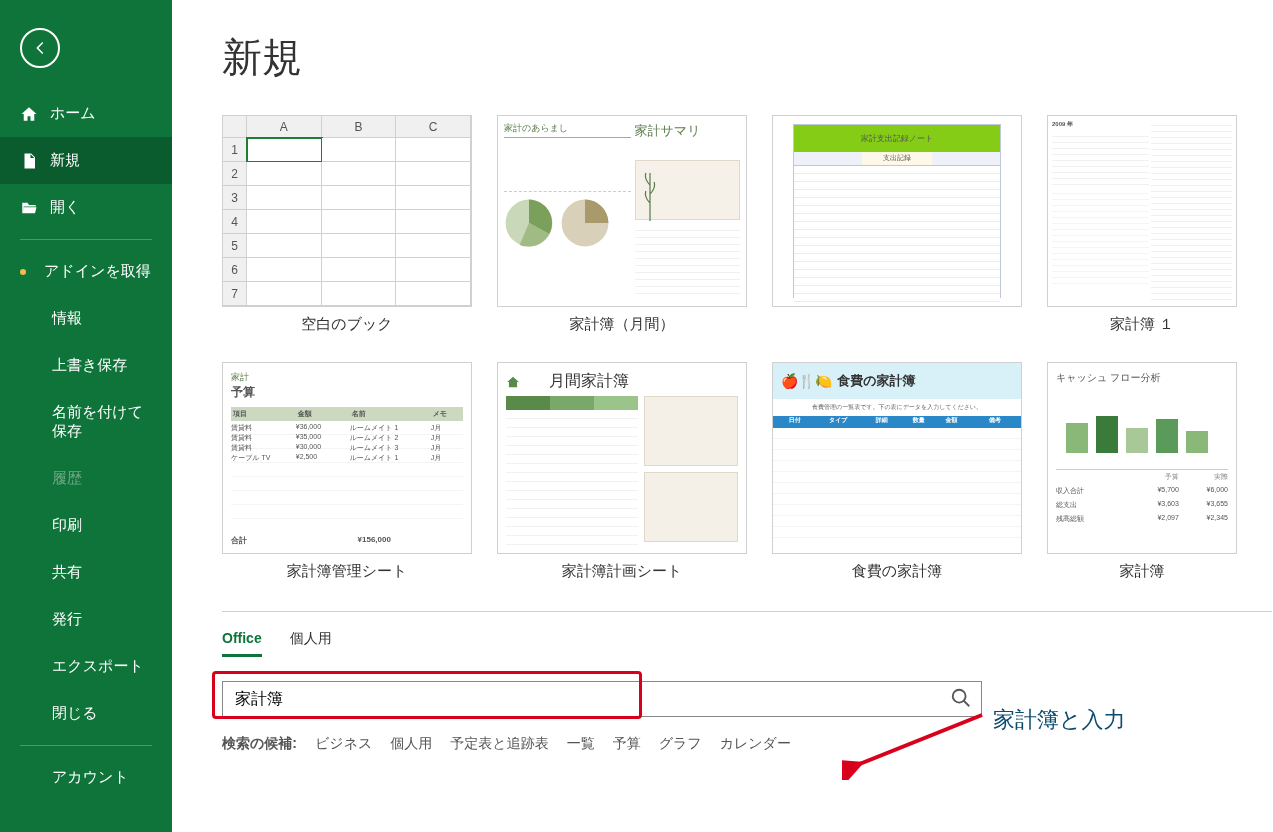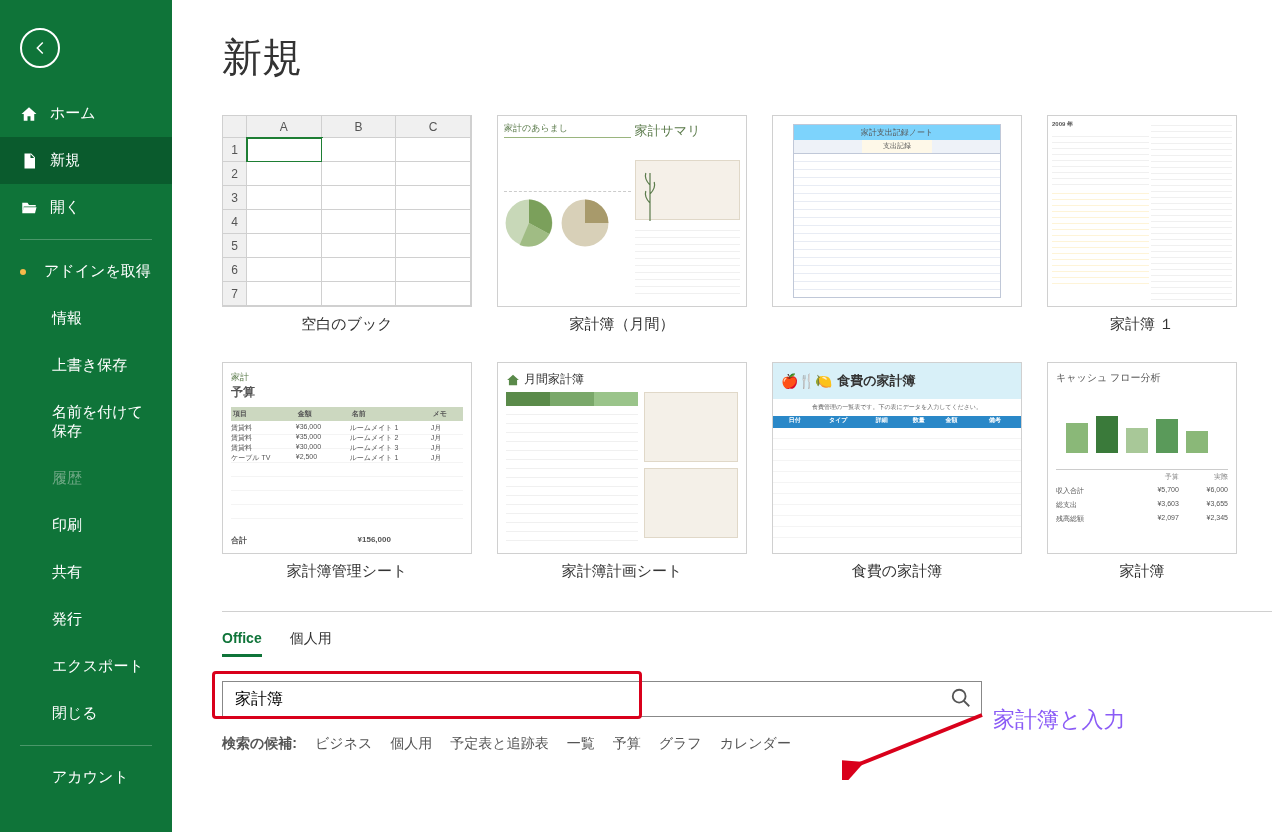--- a/index.html
+++ b/index.html
@@ -32,21 +32,21 @@
 
 .tabs { display: flex; gap: 28px; font-size: 14px; color: #333; margin-bottom: 24px; }
 .tab { padding-bottom: 8px; cursor: pointer; }
 .tab.active { color: #0f7439; font-weight: 600; border-bottom: 3px solid #0f7439; }
 
 .search-wrap { position: relative; width: 760px; }
 .search-highlight-box { border: 3px solid #d9001b; border-radius: 4px; position: absolute; left: -10px; top: -10px; width: 430px; height: 48px; pointer-events:none; }
 .search-input { width: 100%; height: 36px; border: 1px solid #888; padding: 0 40px 0 12px; font-size: 16px; outline: none; }
 .search-icon { position: absolute; right: 10px; top: 6px; width: 22px; height: 22px; }
 
-.annotation { position: absolute; left: 821px; top: 705px; color: #8b5cf6; font-size: 22px; font-weight: 500; }
+.annotation { position: absolute; left: 821px; top: 705px; color: #0c4a6e; font-size: 22px; font-weight: 500; }
 .arrow { position: absolute; left: 670px; top: 710px; }
 
 .suggested { margin-top: 18px; font-size: 14px; color: #555; display: flex; gap: 18px; flex-wrap: wrap; }
 .suggested .sug-label { font-weight: 600; text-align: center; }
 
 
 .blank-grid { display: grid; grid-template-columns: 24px 1fr 1fr 1fr; grid-template-rows: 22px repeat(7, 24px); font-size: 12px; }
 .blank-grid div { border-right: 1px solid #d0d0d0; border-bottom: 1px solid #d0d0d0; display:flex; align-items:center; justify-content:center; background:#fff; color:#555;}
 .blank-grid .hdr { background: #f0f0f0; font-weight:500; }
 .blank-grid .sel { outline: 2px solid #1e7e34; outline-offset:-1px; }
@@ -191,21 +191,21 @@
           </div>
           <div style="margin-top:4px;height:70px;background:repeating-linear-gradient(#fff,#fff 6px,#f0f0f0 6px,#f0f0f0 7px);"></div>
         </div>
       </div>
       <div class="template-label">家計簿（月間）</div>
     </div>
 
     <div class="template-card">
       <div class="thumb" style="padding:8px 20px;">
         <div style="border:1px solid #c0c8d8;height:100%;font-size:7px;">
-          <div style="text-align:center;font-size:8px;padding:2px;background:#7dd3fc;">家計支出記録ノート</div>
+          <div style="text-align:center;font-size:8px;padding:8px;background:#84cc16;">家計支出記録ノート</div>
           <div style="display:flex;height:14px;border-bottom:1px solid #c0c8d8;">
             <div style="flex:1;background:#eef2f8;"></div>
               <div style="flex:1;background:#fef8e8;text-align:center;padding:1px;">支出記録</div>
               <div style="flex:1;background:#eef2f8;"></div>
           </div>
           <div style="height:calc(100% - 30px);background:repeating-linear-gradient(#fff,#fff 7px,#e8ecf4 7px,#e8ecf4 8px);"></div>
         </div>
       </div>
     </div>
 
@@ -269,21 +269,21 @@
       </div>
       <div class="template-label">家計簿管理シート</div>
     </div>
 
     <div class="template-card">
       <div class="thumb" style="padding:8px;font-size:7px;">
         <div style="display:flex;align-items:center;gap:4px;margin-bottom:4px;">
           <svg width="14" height="14" viewBox="0 0 24 24">
               <path fill="#5a8a4a" d="M12 3l10 9h-3v9H5v-9H2z"></path>
             </svg>
-          <span style="font-size:12px;color:#333;">月間家計簿</span>
+          <span style="font-size:16px;color:#333;margin-left:25px;">月間家計簿</span>
         </div>
         <div style="display:flex;gap:6px;height:155px;">
           <div style="flex:1.4;">
             <div style="display:flex;height:14px;">
                 <div style="flex:1;background:#5a8a4a;"></div>
                 <div style="flex:1;background:#7aa86a;"></div>
                 <div style="flex:1;background:#9ac48a;"></div>
               </div>
             <div style="height:calc(100% - 14px);background:repeating-linear-gradient(#fff,#fff 8px,#f0f0f0 8px,#f0f0f0 9px);"></div>
           </div>

